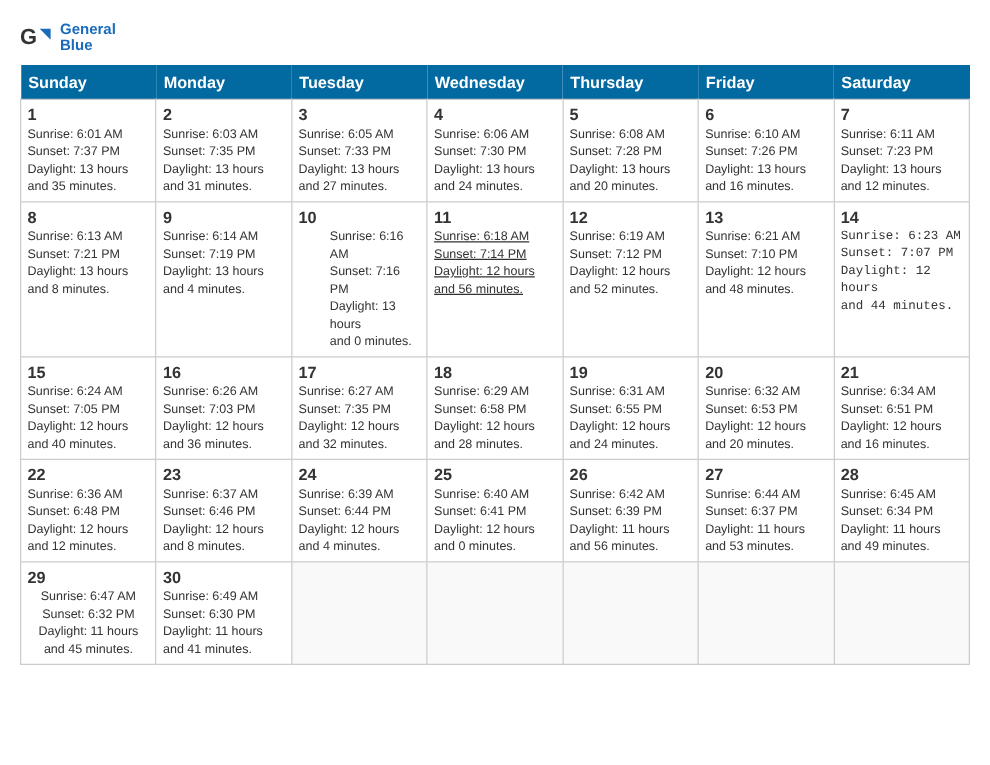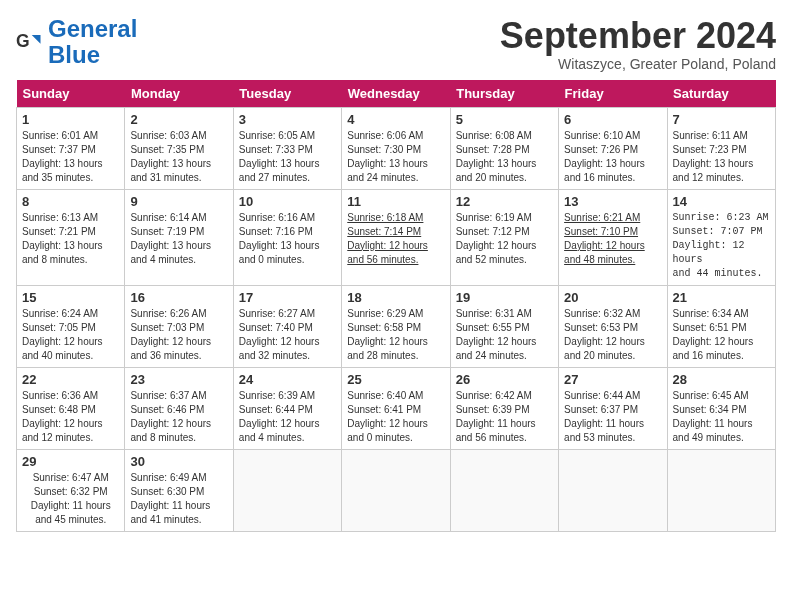--- a/index.html
+++ b/index.html
@@ -15,21 +15,21 @@
       justify-content: space-between;
       align-items: flex-start;
       margin-bottom: 8px;
     }
     .logo {
       display: flex;
       align-items: center;
       gap: 4px;
     }
     .logo-text {
-      font-size: 24px;
+      font-size: 12px;
       font-weight: bold;
       color: #333;
       line-height: 1.1;
     }
     .logo-text span {
       color: #1a6bba;
     }
     .logo-icon {
       width: 28px;
       height: 28px;
@@ -46,21 +46,21 @@
     .location {
       font-size: 14px;
       color: #555;
     }
     table {
       width: 100%;
       border-collapse: collapse;
       font-size: 11px;
     }
     th {
-      background-color: #be185d;
+      background-color: #0369a1;
       color: #fff;
       text-align: left;
       padding: 6px 6px;
       font-size: 13px;
       font-weight: bold;
     }
     td {
       border: 1px solid #ccc;
       vertical-align: top;
       padding: 4px 5px;
@@ -93,24 +93,20 @@
 <div class="header">
   <div class="logo">
     <svg class="logo-icon" viewBox="0 0 32 32">
       <text x="0" y="22" font-size="20" font-weight="bold" fill="#333">G</text>
       <polygon points="18,8 28,8 28,18" fill="#1a6bba"></polygon>
     </svg>
     <div class="logo-text">
       <div><span>General</span></div>
       <div><span style="color:#1a6bba">Blue</span></div>
     </div>
-  </div>
-  <div class="title-block">
-    <div class="month-title">September 2024</div>
-    <div class="location">Witaszyce, Greater Poland, Poland</div>
   </div>
 </div>
 
 <table>
   <thead>
     <tr>
       <th>Sunday</th>
       <th>Monday</th>
       <th>Tuesday</th>
       <th>Wednesday</th>
@@ -181,42 +177,42 @@
         </td>
         <td>
           <span class="day-num">9</span>
           <div class="day-info" style="white-space: pre-line;">Sunrise: 6:14 AM
 Sunset: 7:19 PM
 Daylight: 13 hours
 and 4 minutes.</div>
         </td>
         <td>
           <span class="day-num">10</span>
-          <div class="day-info" style="white-space: pre-line;">Sunrise: 6:16 AM
+          <div class="day-info" style="white-space: pre-line; margin-left: 25px;">Sunrise: 6:16 AM
 Sunset: 7:16 PM
 Daylight: 13 hours
 and 0 minutes.</div>
         </td>
         <td>
           <span class="day-num">11</span>
           <div class="day-info" style="white-space: pre-line; text-decoration: underline;">Sunrise: 6:18 AM
 Sunset: 7:14 PM
 Daylight: 12 hours
 and 56 minutes.</div>
         </td>
         <td>
           <span class="day-num">12</span>
           <div class="day-info" style="white-space: pre-line;">Sunrise: 6:19 AM
 Sunset: 7:12 PM
 Daylight: 12 hours
 and 52 minutes.</div>
         </td>
         <td>
           <span class="day-num">13</span>
-          <div class="day-info" style="white-space: pre-line; text-decoration: underline;">Sunrise: 6:21 AM
+          <div class="day-info" style="white-space: pre-line;">Sunrise: 6:21 AM
 Sunset: 7:10 PM
 Daylight: 12 hours
 and 48 minutes.</div>
         </td>
         <td>
           <span class="day-num">14</span>
           <div class="day-info" style="white-space: pre-line; font-family: Liberation Mono, monospace;">Sunrise: 6:23 AM
 Sunset: 7:07 PM
 Daylight: 12 hours
 and 44 minutes.</div>
@@ -233,21 +229,21 @@
         <td>
           <span class="day-num">16</span>
           <div class="day-info" style="white-space: pre-line;">Sunrise: 6:26 AM
 Sunset: 7:03 PM
 Daylight: 12 hours
 and 36 minutes.</div>
         </td>
         <td>
           <span class="day-num">17</span>
           <div class="day-info" style="white-space: pre-line;">Sunrise: 6:27 AM
-Sunset: 7:40 PM
+Sunset: 7:35 PM
 Daylight: 12 hours
 and 32 minutes.</div>
         </td>
         <td>
           <span class="day-num">18</span>
           <div class="day-info" style="white-space: pre-line;">Sunrise: 6:29 AM
 Sunset: 6:58 PM
 Daylight: 12 hours
 and 28 minutes.</div>
         </td>

